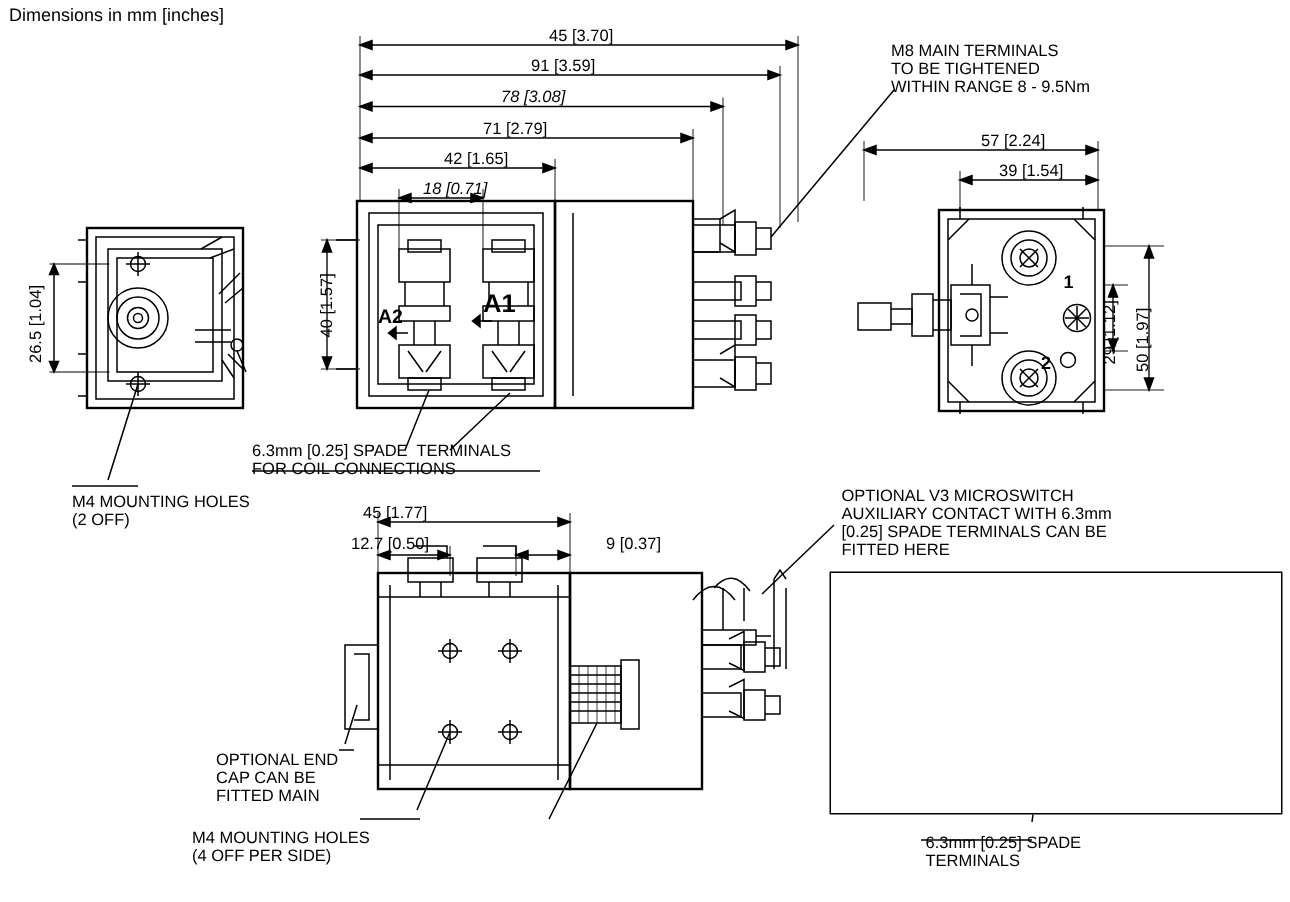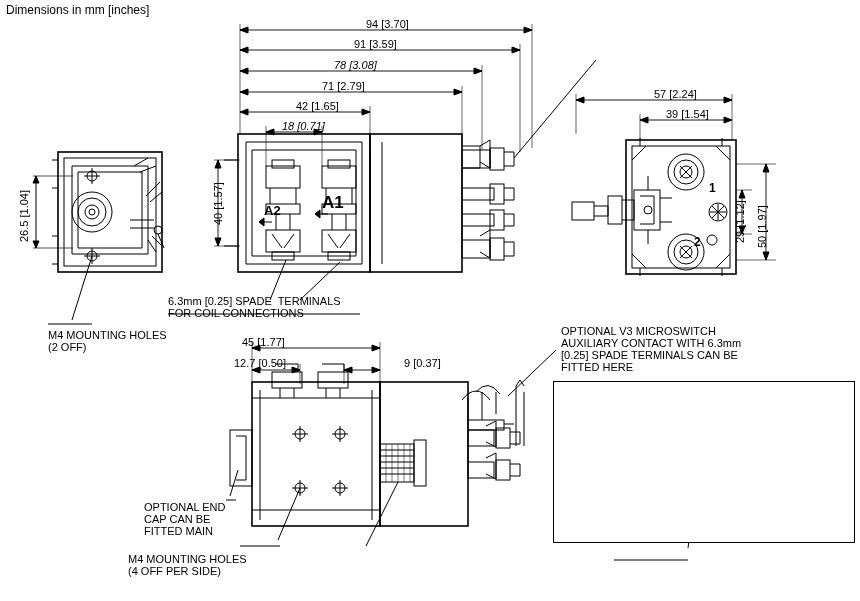--- a/index.html
+++ b/index.html
@@ -22,60 +22,65 @@
     background:#fff;
   }
 </style>
 </head>
 <body>
 
 <div class="stage">
 
   <div class="txt" style="left:6px;top:4px;font-size:12px;">Dimensions in mm [inches]</div>
 
-  <div class="txt" style="left:366px;top:18px;">94 [3.70]</div>
+  <div class="txt" style="left:366px;top:18px;">45 [3.70]</div>
   <div class="txt" style="left:354px;top:38px;">91 [3.59]</div>
   <div class="txt" style="left:334px;top:59px;font-style:italic;">78 [3.08]</div>
   <div class="txt" style="left:322px;top:80px;">71 [2.79]</div>
   <div class="txt" style="left:296px;top:100px;">42 [1.65]</div>
   <div class="txt" style="left:282px;top:120px;font-style:italic;">18 [0.71]</div>
   <div class="txt v" style="left:212px;top:225px;transform:rotate(-90deg);">40 [1.57]</div>
 
   <div class="txt v" style="left:18px;top:242px;transform:rotate(-90deg);">26.5 [1.04]</div>
 
-  <div class="txt b" style="left:264px;top:205px;font-size:13px;">A2</div>
+  <div class="txt b" style="left:252px;top:205px;font-size:13px;">A2</div>
   <div class="txt b" style="left:322px;top:197px;font-size:17px;">A1</div>
 
   <div class="txt" style="left:654px;top:88px;">57 [2.24]</div>
   <div class="txt" style="left:666px;top:108px;">39 [1.54]</div>
   <div class="txt v" style="left:734px;top:243px;transform:rotate(-90deg);">29 [1.12]</div>
   <div class="txt v" style="left:756px;top:248px;transform:rotate(-90deg);">50 [1.97]</div>
   <div class="txt b" style="left:709px;top:182px;font-size:12px;">1</div>
   <div class="txt b" style="left:694px;top:236px;font-size:12px;">2</div>
 
   <div class="txt" style="left:242px;top:336px;">45 [1.77]</div>
   <div class="txt" style="left:234px;top:357px;">12.7 [0.50]</div>
   <div class="txt" style="left:404px;top:357px;">9 [0.37]</div>
 
+  <div class="txt" style="left:594px;top:28px;">M8 MAIN TERMINALS
+TO BE TIGHTENED
+WITHIN RANGE 8 - 9.5Nm</div>
   <div class="txt" style="left:168px;top:295px;">6.3mm [0.25] SPADE  TERMINALS
 FOR COIL CONNECTIONS</div>
   <div class="txt" style="left:48px;top:329px;">M4 MOUNTING HOLES
 (2 OFF)</div>
   <div class="txt" style="left:144px;top:501px;">OPTIONAL END
 CAP CAN BE
 FITTED MAIN</div>
   <div class="txt" style="left:128px;top:553px;">M4 MOUNTING HOLES
 (4 OFF PER SIDE)</div>
   <div class="txt" style="left:561px;top:325px;">OPTIONAL V3 MICROSWITCH
 AUXILIARY CONTACT WITH 6.3mm
 [0.25] SPADE TERMINALS CAN BE
 FITTED HERE</div>
 
   <div class="txt" style="left:645px;top:389px;font-size:11px;">RW80A (Auxiliary Contacts)</div>
   <div class="txt" style="left:720px;top:411px;">28 [1.09]</div>
+  <div class="txt" style="left:617px;top:556px;">6.3mm [0.25] SPADE
+TERMINALS</div>
 
   <svg width="860" height="601" viewBox="0 0 860 601">
     <g fill="none" stroke="#000" stroke-width="1" stroke-linecap="butt">
 
       <g>
         <rect x="58" y="152" width="104" height="120" stroke-width="1.6"></rect>
         <rect x="64" y="158" width="92" height="108"></rect>
         <path d="M58 160 L52 160 M58 264 L52 264"></path>
 
         <path d="M72 166 h76 v88 h-76 z"></path>

